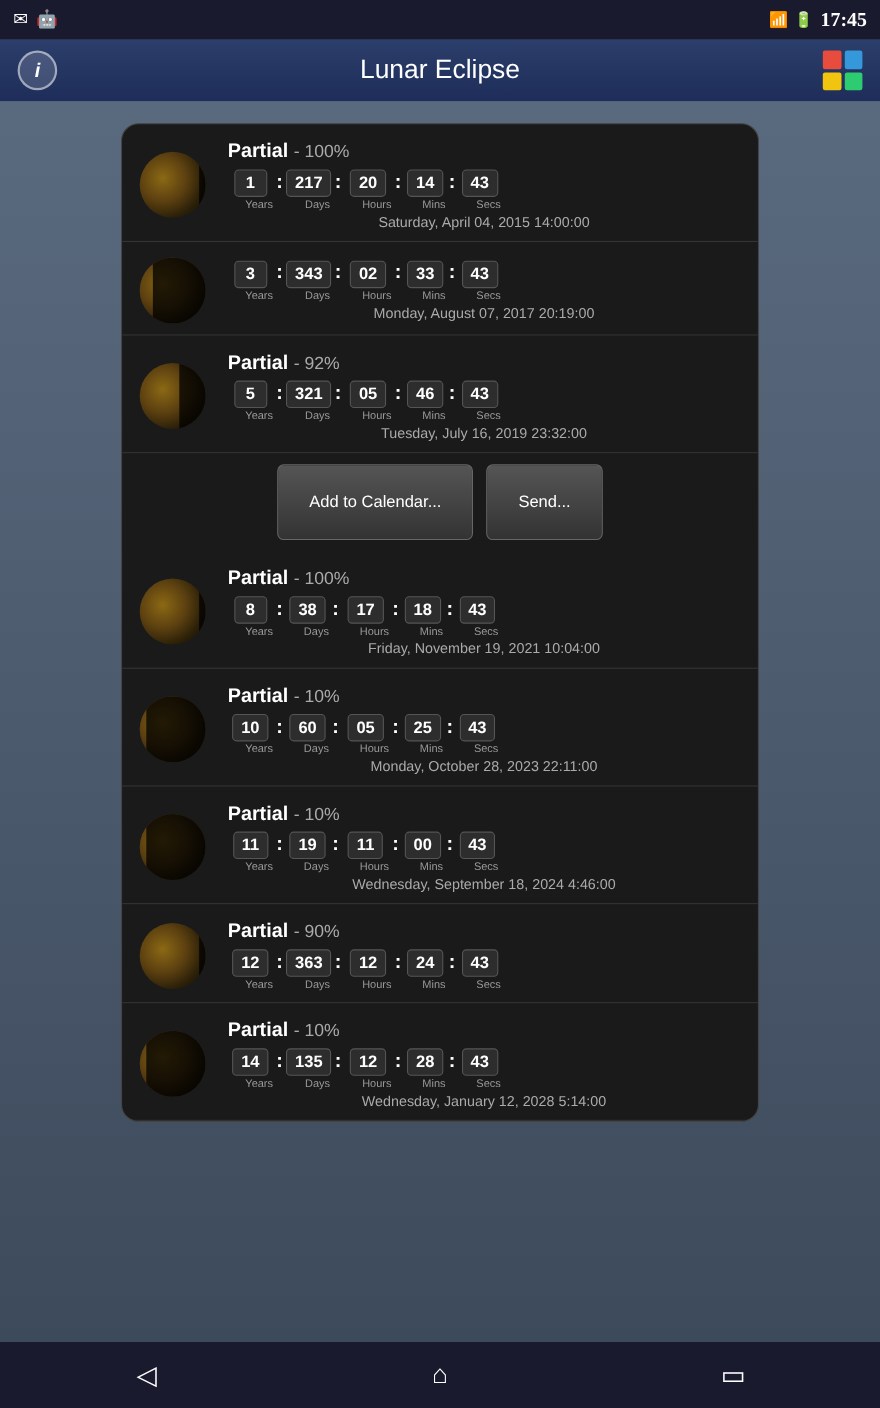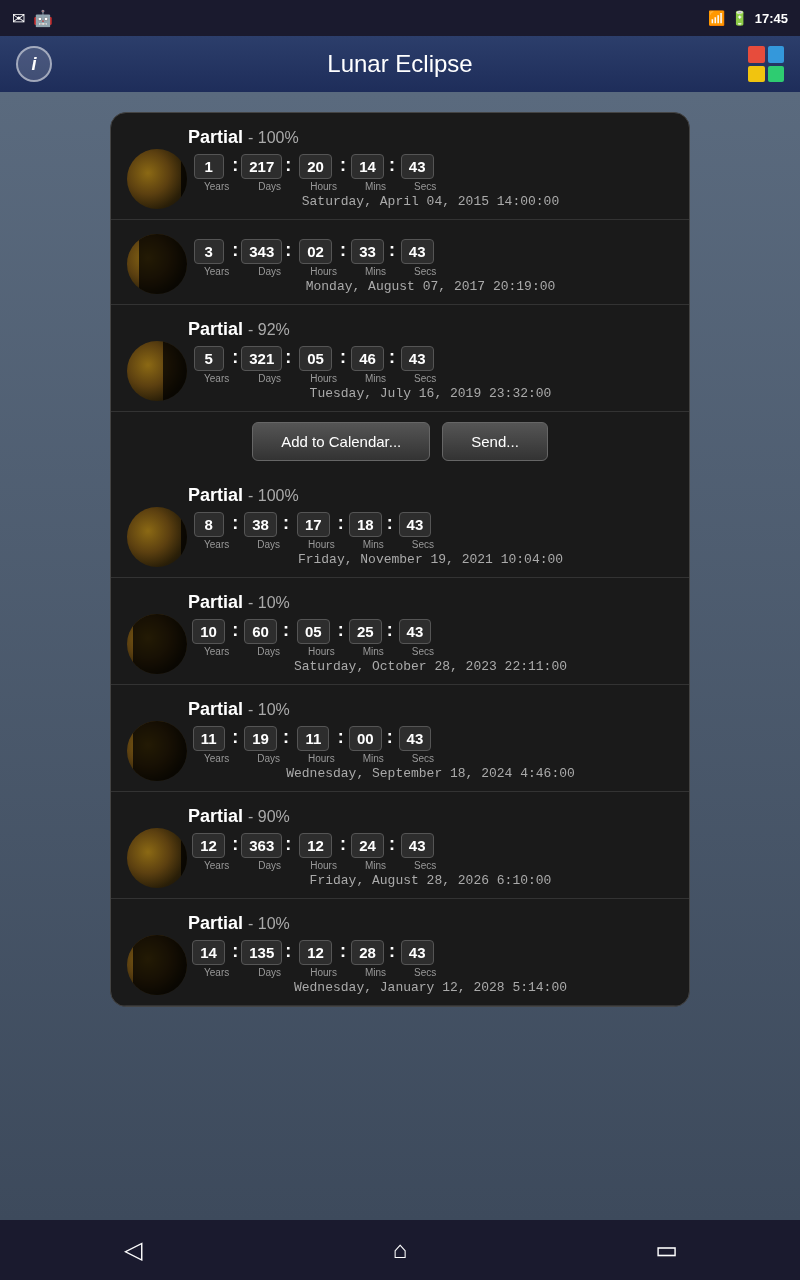--- a/index.html
+++ b/index.html
@@ -101,22 +101,22 @@
     }
 
     
     .eclipse-item {
       padding: 14px 16px 10px;
       border-bottom: 1px solid #333;
       position: relative;
     }
     .eclipse-item-inner {
       display: flex;
-      align-items: flex-end;
-      gap: 1px;
+      align-items: center;
+      gap: 20px;
     }
     .moon-img {
       width: 60px;
       height: 60px;
       border-radius: 50%;
       background: radial-gradient(circle at 35% 40%, #8B6914 0%, #5c4010 40%, #2a1f08 70%, #0d0d0d 100%);
       flex-shrink: 0;
       position: relative;
       overflow: hidden;
     }
@@ -143,37 +143,36 @@
       color: #aaa;
       font-weight: normal;
       font-size: 16px;
     }
 
     .eclipse-date {
       color: #aaa;
       font-size: 13px;
       text-align: center;
       margin-top: 2px;
-      font-family: Liberation Mono, monospace;
     }
 
     
     .action-buttons {
       display: flex;
       gap: 12px;
       padding: 10px 16px;
       justify-content: center;
     }
     .action-btn {
       background: linear-gradient(180deg, #555 0%, #333 100%);
       border: 1px solid #666;
       border-radius: 6px;
       color: white;
       font-size: 15px;
-      padding: 10px 28px;
+      padding: 25px 28px;
       cursor: pointer;
     }
 
     
     .bottom-nav {
       width: 100%;
       height: 60px;
       background: #1a1a2e;
       display: flex;
       align-items: center;
@@ -237,21 +236,21 @@
 <body>
 
 <div class="status-bar">
   <div class="status-icons-left">
     <span style="font-size:16px;">✉</span>
     <span style="font-size:16px;">🤖</span>
   </div>
   <div class="status-icons-right">
     <span style="font-size:14px;">📶</span>
     <span style="font-size:14px;">🔋</span>
-    <span style="font-size:13px;font-weight:bold;">17:45</span>
+    <span style="font-size:18px;font-weight:bold;font-family:Liberation Serif, serif;">17:45</span>
   </div>
 </div>
 
 <div class="header">
   <div class="header-info-btn">i</div>
   <div class="header-title">Lunar Eclipse</div>
   <div class="header-grid-btn">
     <div class="grid-dot" style="background:#e74c3c;"></div>
     <div class="grid-dot" style="background:#3498db;"></div>
     <div class="grid-dot" style="background:#f1c40f;"></div>
@@ -486,21 +485,21 @@
             <div class="cd-lbl">Mins</div>
           </div>
           <div class="cd-sep-col">
                 <span>:</span>
               </div>
           <div class="cd-unit">
             <div class="cd-val">43</div>
             <div class="cd-lbl">Secs</div>
           </div>
         </div>
-        <div class="eclipse-date">Saturday, October 28, 2023  22:11:00</div>
+        <div class="eclipse-date">Monday, October 28, 2023  22:11:00</div>
       </div>
     </div>
   </div>
       <div class="eclipse-item">
     <div class="eclipse-item-inner">
       <div class="moon-img">
         <div class="moon-shadow" style="width:90%;"></div>
       </div>
       <div class="eclipse-info">
         <div class="eclipse-title">
@@ -580,21 +579,20 @@
             <div class="cd-lbl">Mins</div>
           </div>
           <div class="cd-sep-col">
                 <span>:</span>
               </div>
           <div class="cd-unit">
             <div class="cd-val">43</div>
             <div class="cd-lbl">Secs</div>
           </div>
         </div>
-        <div class="eclipse-date">Friday, August 28, 2026  6:10:00</div>
       </div>
     </div>
   </div>
       <div class="eclipse-item">
     <div class="eclipse-item-inner">
       <div class="moon-img">
         <div class="moon-shadow" style="width:90%;"></div>
       </div>
       <div class="eclipse-info">
         <div class="eclipse-title">

